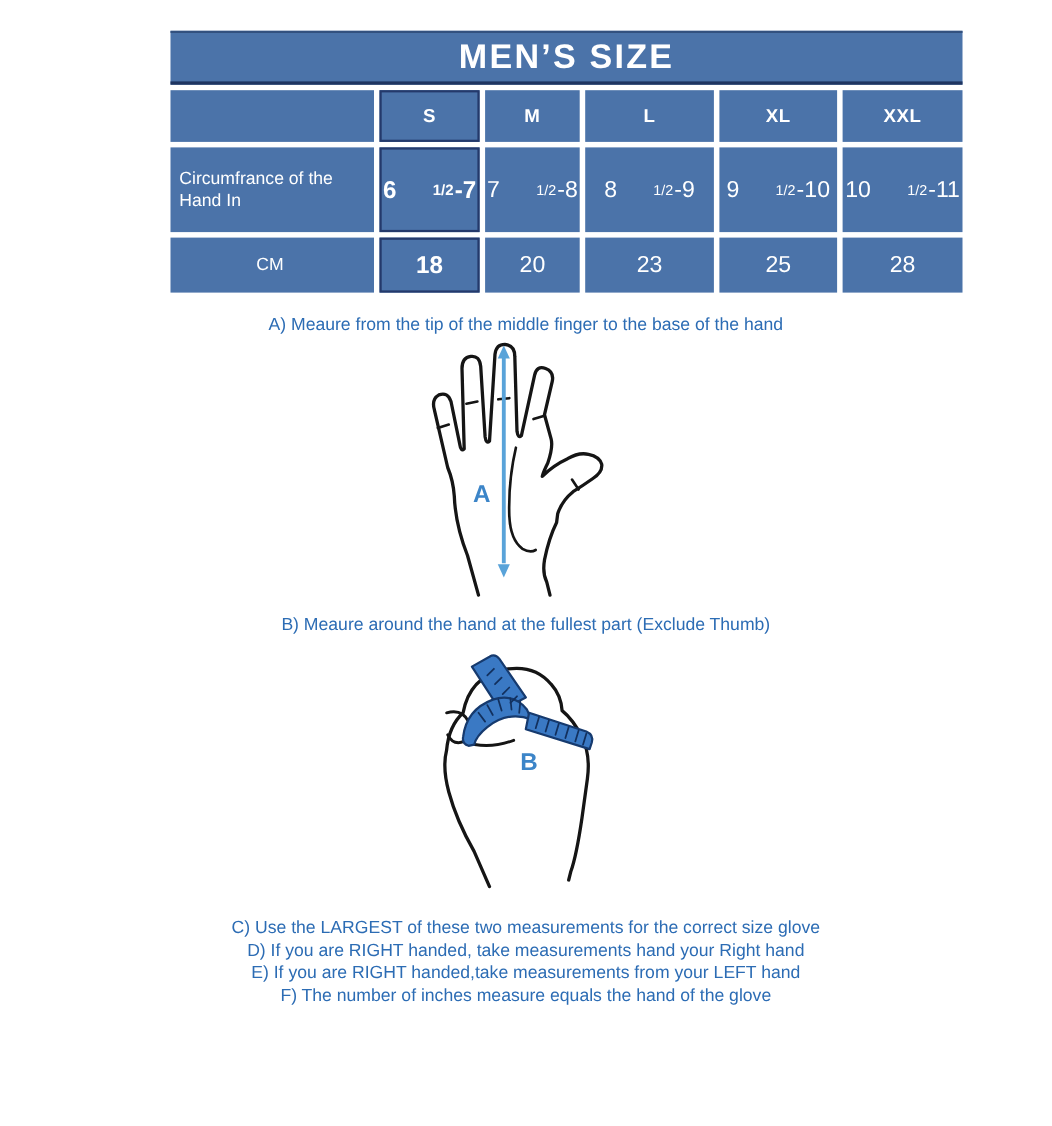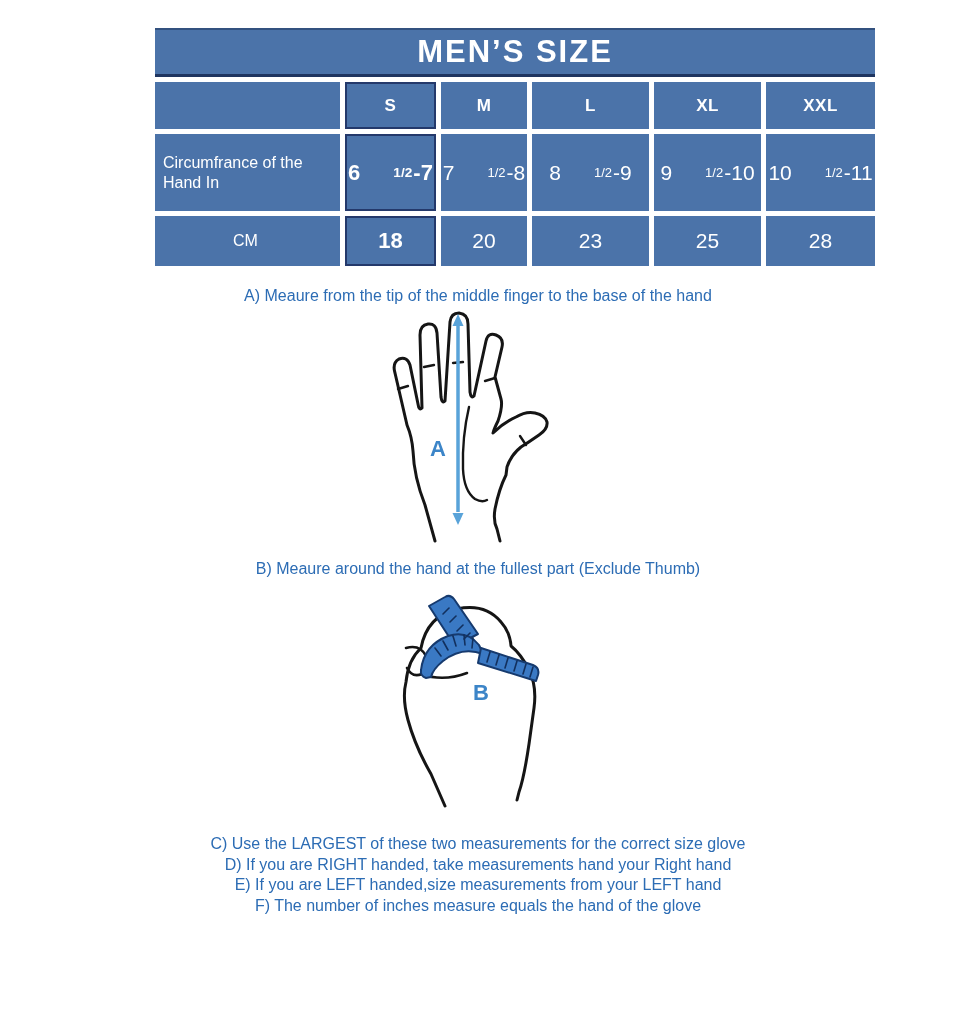--- a/index.html
+++ b/index.html
@@ -173,17 +173,17 @@
           <path d="M 133 76 L 130 86"></path>
           <path d="M 140 79 L 137 89"></path>
       </g>
       <text class="diag-label" x="80" y="112">B</text>
     </svg>
   </div>
 
   <div class="instr instr-block" style="top:834px;">
     <div>C) Use the LARGEST of these two measurements for the correct size glove</div>
     <div>D) If you are RIGHT handed, take measurements hand your Right hand</div>
-    <div>E) If you are LEFT handed,size measurements from your LEFT hand</div>
+    <div>E) If you are RIGHT handed,take measurements from your LEFT hand</div>
     <div>F) The number of inches measure equals the hand of the glove</div>
   </div>
 
 </div>
 
 </body></html>

